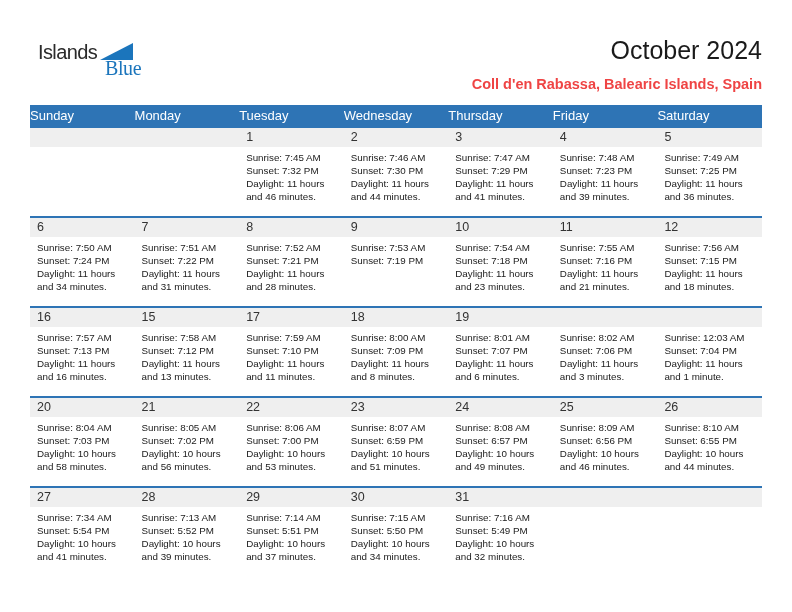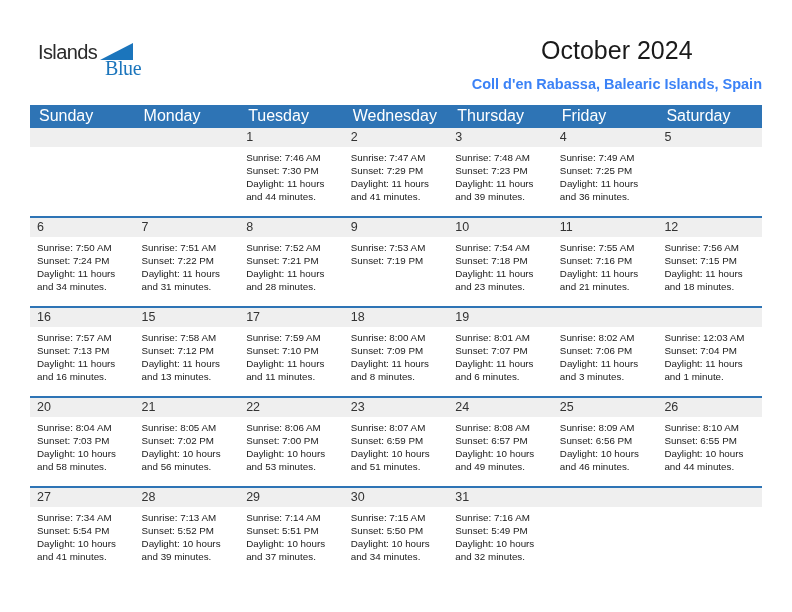--- a/index.html
+++ b/index.html
@@ -11,31 +11,31 @@
   .page{position:relative;width:792px;height:612px;}
 
   
   .header-area{position:relative;height:105px;}
   .logo{position:absolute;left:38px;top:42px;line-height:1;}
   .logo-line1{display:flex;align-items:flex-end;}
   .logo-general{font-size:20px;color:#2b2b2b;letter-spacing:-0.6px;}
   .logo-triangle{display:block;margin:0 0 2px 3px;}
   .logo-blue{font-size:20px;color:var(--logo-blue);letter-spacing:-0.4px;margin:-4px 0 0 67px;font-family:Liberation Serif, serif;}
   .title-block{position:absolute;right:30px;top:36px;text-align:right;}
-  .cal-title{font-size:25px;color:#1a1a1a;text-align:center;}
-  .cal-subtitle{font-size:14.5px;font-weight:bold;color:#3b82f6;margin-top:11px;}
+  .cal-title{font-size:25px;color:#1a1a1a;}
+  .cal-subtitle{font-size:14.5px;font-weight:bold;color:#ef4444;margin-top:11px;}
 
   
   .calendar{position:absolute;left:30px;top:105px;width:732px;}
   .weekday-row{
     display:grid;grid-template-columns:repeat(7,1fr);
     background:var(--accent);height:21px;
   }
   .weekday-cell{
-    color:#ffffff;font-size:16px;line-height:21px;padding-left:9px;
+    color:#ffffff;font-size:13px;line-height:21px;
     white-space:nowrap;overflow:hidden;
   }
   .week-row{
     height:90px;box-sizing:border-box;border-top:2px solid var(--accent);
   }
   .num-strip{
     display:grid;grid-template-columns:repeat(7,1fr);
     background:var(--strip-gray);height:19px;
   }
   .num-cell{
@@ -93,20 +93,25 @@
               <div class="cell-line"></div>
               <div class="cell-line"></div>
               <div class="cell-line"></div>
             </div>
             <div class="day-cell">
               <div class="cell-line"></div>
               <div class="cell-line"></div>
               <div class="cell-line"></div>
             </div>
             <div class="day-cell">
+              <div class="cell-line">Sunrise: 7:45 AM</div>
+              <div class="cell-line">Sunset: 7:32 PM</div>
+              <div class="cell-line">Daylight: 11 hours and 46 minutes.</div>
+            </div>
+            <div class="day-cell">
               <div class="cell-line">Sunrise: 7:46 AM</div>
               <div class="cell-line">Sunset: 7:30 PM</div>
               <div class="cell-line">Daylight: 11 hours and 44 minutes.</div>
             </div>
             <div class="day-cell">
               <div class="cell-line">Sunrise: 7:47 AM</div>
               <div class="cell-line">Sunset: 7:29 PM</div>
               <div class="cell-line">Daylight: 11 hours and 41 minutes.</div>
             </div>
             <div class="day-cell">

